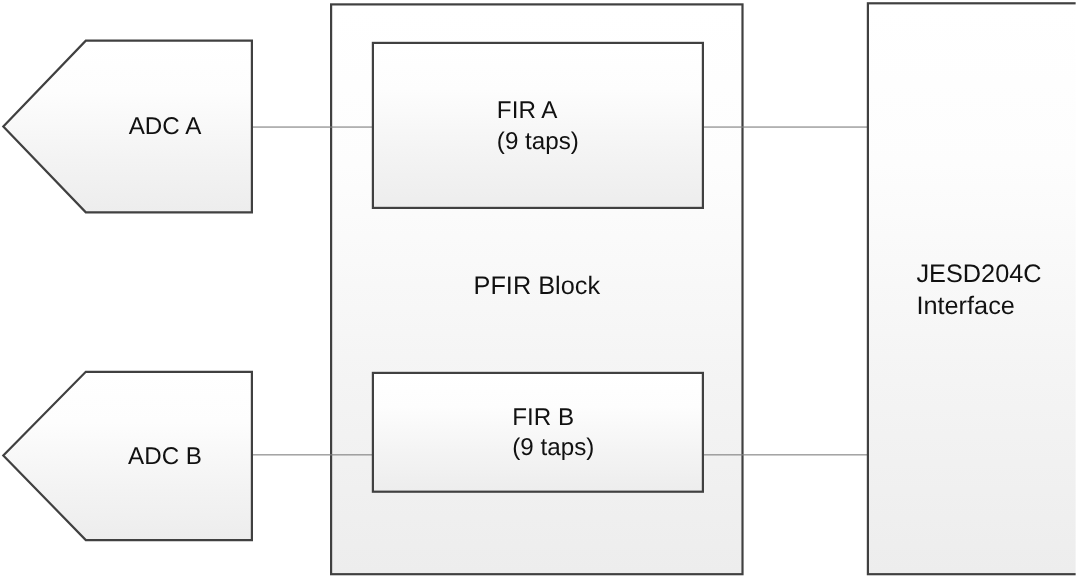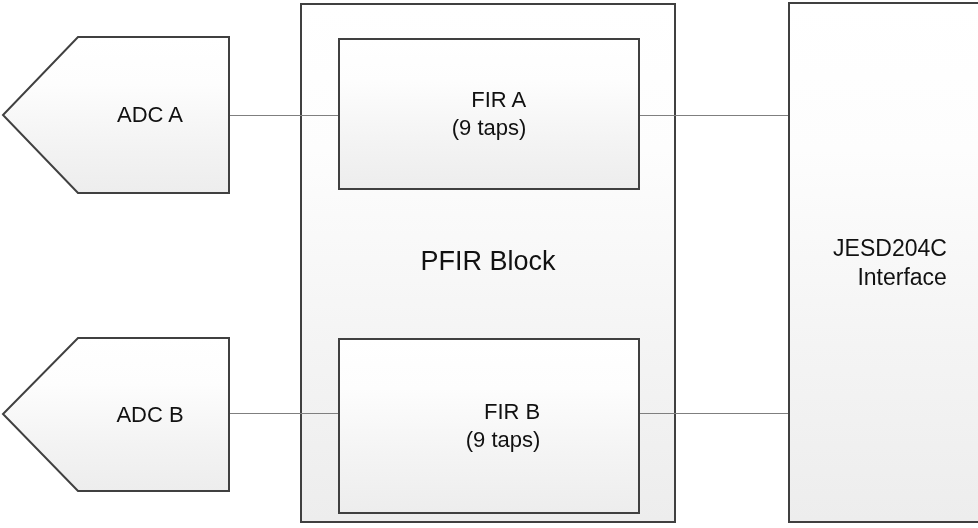--- a/index.html
+++ b/index.html
@@ -21,21 +21,21 @@
     overflow: hidden;
   }
 
   
   .node {
     position: absolute;
     box-sizing: border-box;
     display: flex;
     align-items: center;
     justify-content: center;
-    text-align: right;
+    text-align: left;
     color: #111111;
     line-height: 1.26;
     white-space: pre-line;
   }
 
   .rect-node {
     border: 2px solid #404040;
     background: linear-gradient(to bottom, #ffffff 0%, #fdfdfd 28%, #f4f4f4 66%, #ededed 100%);
   }
 
@@ -67,30 +67,30 @@
     justify-content: center;
     color: #111111;
   }
 
   
   #adc-a-node  { left: 2px;   top: 36px;  width: 228px; height: 158px; }
   #adc-b-node  { left: 2px;   top: 337px; width: 228px; height: 155px; }
 
   #pfir-block  { left: 300px; top: 3px;   width: 376px; height: 520px; }
   #fir-a-node  { left: 338px; top: 38px;  width: 302px; height: 152px; }
-  #fir-b-node  { left: 338px; top: 338px; width: 302px; height: 176px; padding-left: 28px; }
+  #fir-b-node  { left: 338px; top: 338px; width: 302px; height: 110px; padding-left: 28px; }
   #jesd-node   { left: 788px; top: 2px;   width: 204px; height: 521px; }
 
   #pfir-label {
     position: absolute;
     left: 300px;
     top: 246px;
     width: 376px;
     text-align: center;
-    font-size: 27px;
+    font-size: 23px;
     color: #111111;
   }
 
   #wire-adc-a  { left: 229px; top: 115px; width: 111px; }
   #wire-fir-a  { left: 639px; top: 115px; width: 150px; }
   #wire-adc-b  { left: 229px; top: 413px; width: 111px; }
   #wire-fir-b  { left: 639px; top: 413px; width: 150px; }
 
   .fs-22 { font-size: 22px; }
   .fs-23 { font-size: 23px; }

